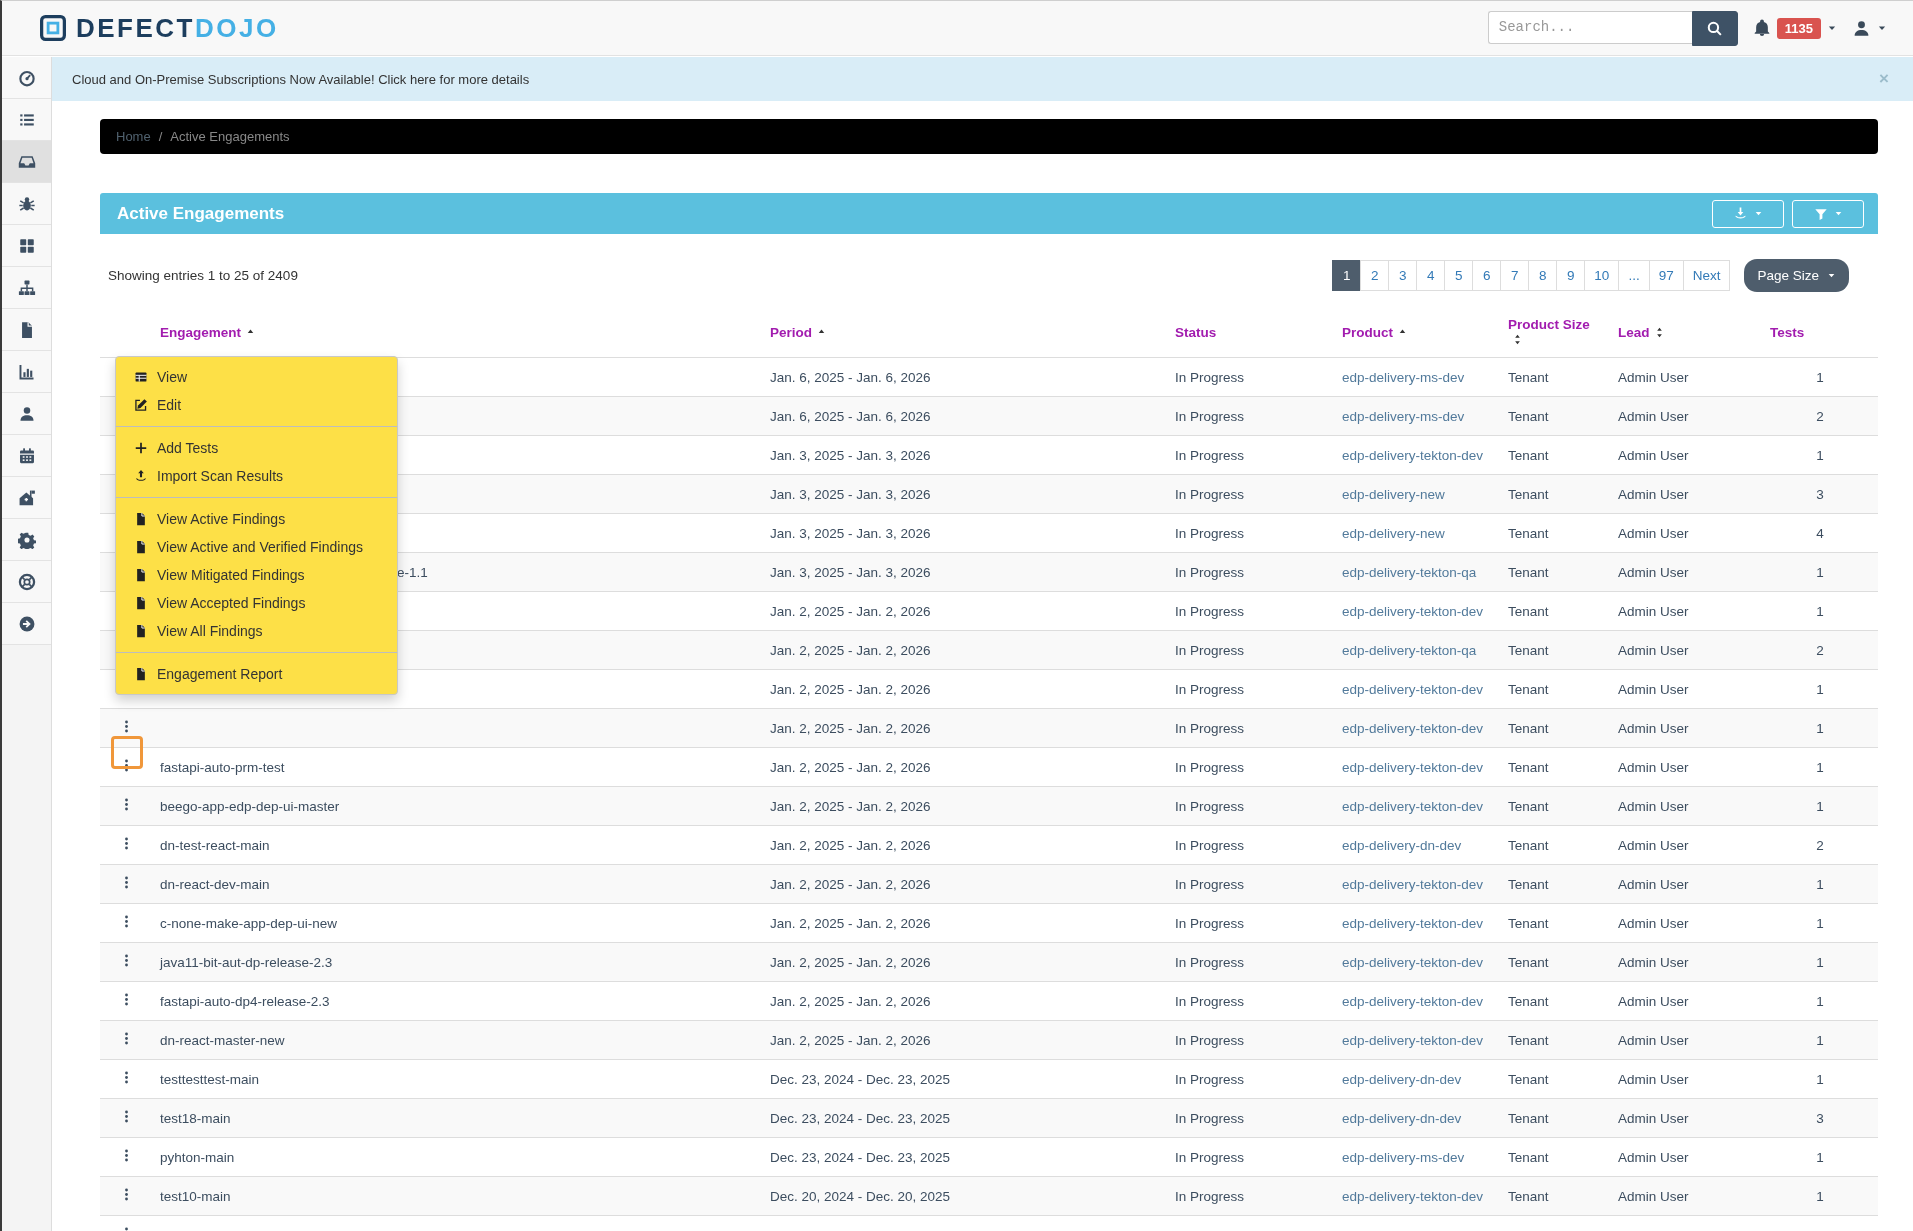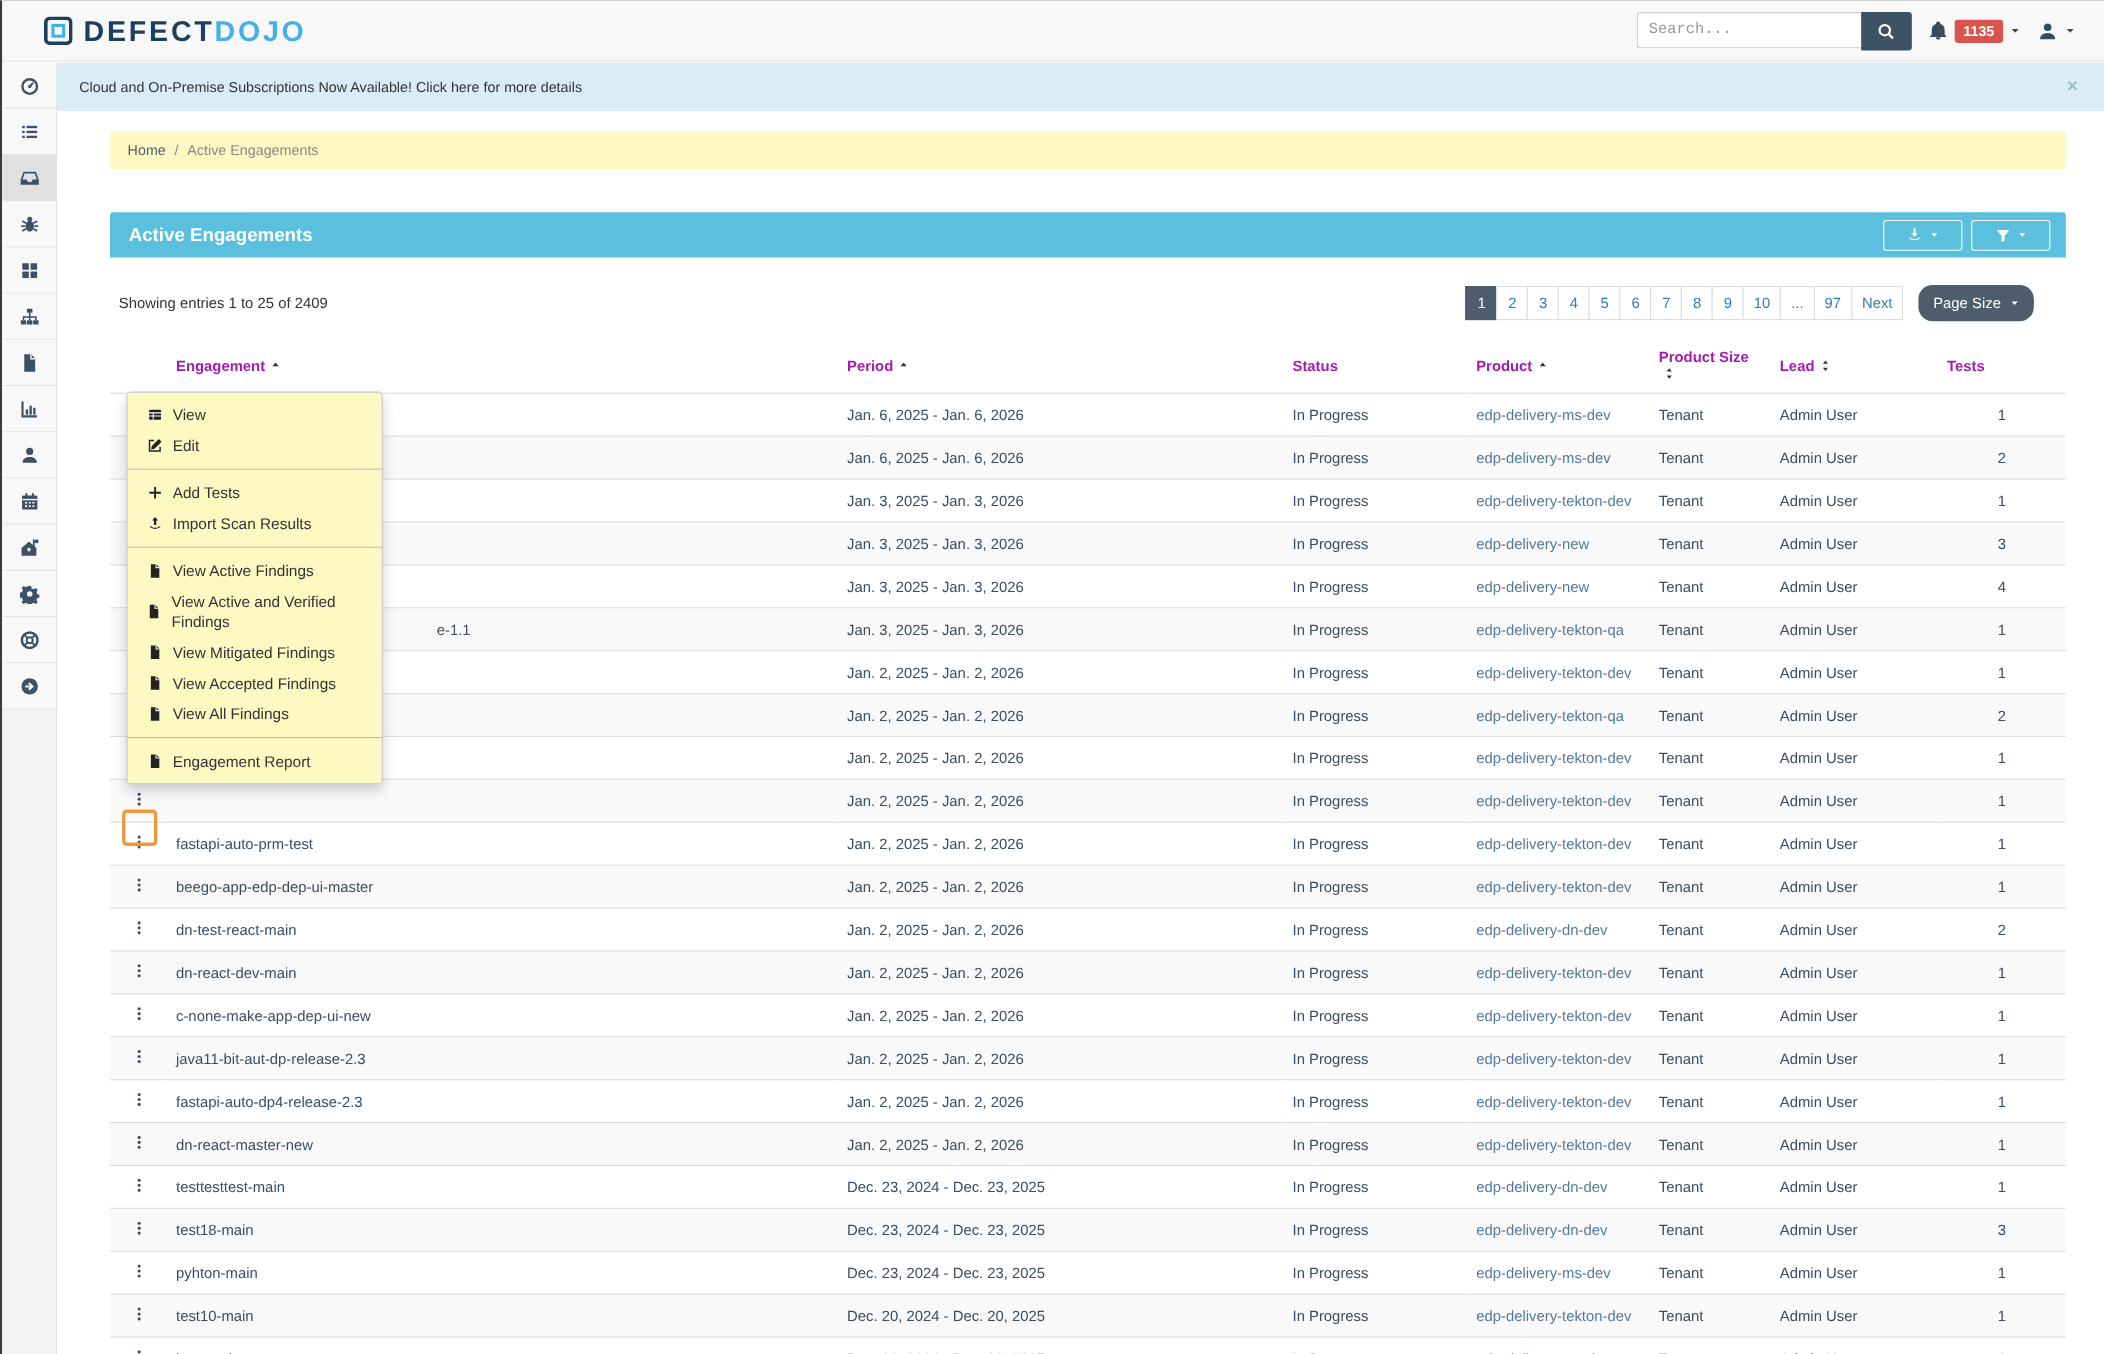--- a/index.html
+++ b/index.html
@@ -31,21 +31,21 @@
   .banner-close{margin-left:auto;color:#9bbccb;font-size:17px;font-weight:bold;cursor:pointer;padding-right:4px;}
 
   
   .sidebar{position:absolute;top:56px;left:0;width:50px;bottom:0;background:#f4f4f4;border-right:1px solid #ddd;box-sizing:border-box;}
   .sb-item{height:41px;display:flex;align-items:center;justify-content:center;background:#f8f8f8;
            border-bottom:1px solid #e3e3e3;color:#3e5063;cursor:pointer;}
   .sb-item.active{background:#e0e0e0;}
 
   
   .main{position:absolute;top:100px;left:50px;right:0;bottom:0;background:#fff;}
-  .breadcrumb{position:absolute;left:48px;top:18px;width:1778px;height:35px;background:#fef9c3;border-radius:4px;
+  .breadcrumb{position:absolute;left:48px;top:18px;width:1778px;height:35px;background:#000000;border-radius:4px;
               display:flex;align-items:center;padding:0 16px;font-size:13px;color:#888;box-sizing:border-box;gap:8px;}
   .breadcrumb .bc-home{color:#50616e;cursor:pointer;}
   .panel-head{position:absolute;left:48px;top:92px;width:1778px;height:41px;background:#5bc0de;border-radius:3px 3px 0 0;
               display:flex;align-items:center;padding:0 14px 0 17px;box-sizing:border-box;}
   .panel-title{color:#fff;font-size:17px;font-weight:bold;}
   .panel-btns{margin-left:auto;display:flex;gap:8px;}
   .pbtn{height:26px;min-width:52px;border:1px solid #fff;border-radius:3px;background:transparent;color:#fff;
         display:flex;align-items:center;justify-content:center;gap:6px;cursor:pointer;padding:0 9px;}
 
   .toolbar{position:absolute;left:48px;top:158px;width:1778px;display:flex;align-items:center;}
@@ -66,21 +66,21 @@
   table.data tbody tr:nth-child(even){background:#f9f9f9;}
   td.c-kebab,th.c-kebab{text-align:center;padding-left:0;padding-right:0;}
   td.c-eng,th.c-eng{padding-left:18px;}
   td.c-tests,th.c-tests{text-align:center;}
   .prod-link{color:#527a9b;text-decoration:none;cursor:pointer;}
   .kebab-btn{display:inline-flex;color:#3c4d5f;cursor:pointer;}
   .sort-ico{display:inline-block;margin-left:4px;vertical-align:-1px;color:#333;}
   .eng-partial{padding-left:245px !important;}
 
   
-  .ctx-menu{position:absolute;left:113px;top:355px;width:233px;background:#fef9c3;border:1px solid #c8c8c8;border-radius:4px;
+  .ctx-menu{position:absolute;left:113px;top:355px;width:283px;background:#fde047;border:1px solid #c8c8c8;border-radius:4px;
             box-shadow:0 6px 12px rgba(0,0,0,.18);padding:6px 0;box-sizing:border-box;z-index:50;}
   .mi{display:flex;align-items:center;gap:9px;padding:5px 17px;font-size:14px;color:#333;cursor:pointer;line-height:18px;}
   .mi .icon{color:#222;width:15px;}
   .mi.danger{color:#d43f3a;}
   .mi.danger .icon{color:#d9534f;}
   .mdiv{height:1px;background:#bdbdbd;margin:7px 0;}
   .delete-wrap{border:4px solid #f0973a;border-radius:6px;margin:6px -1px 0;padding:4px 0;}
   .hl-kebab{position:absolute;left:109px;top:735px;width:26px;height:27px;border:3px solid #f0973a;border-radius:4px;
             z-index:60;pointer-events:none;}
 </style>

